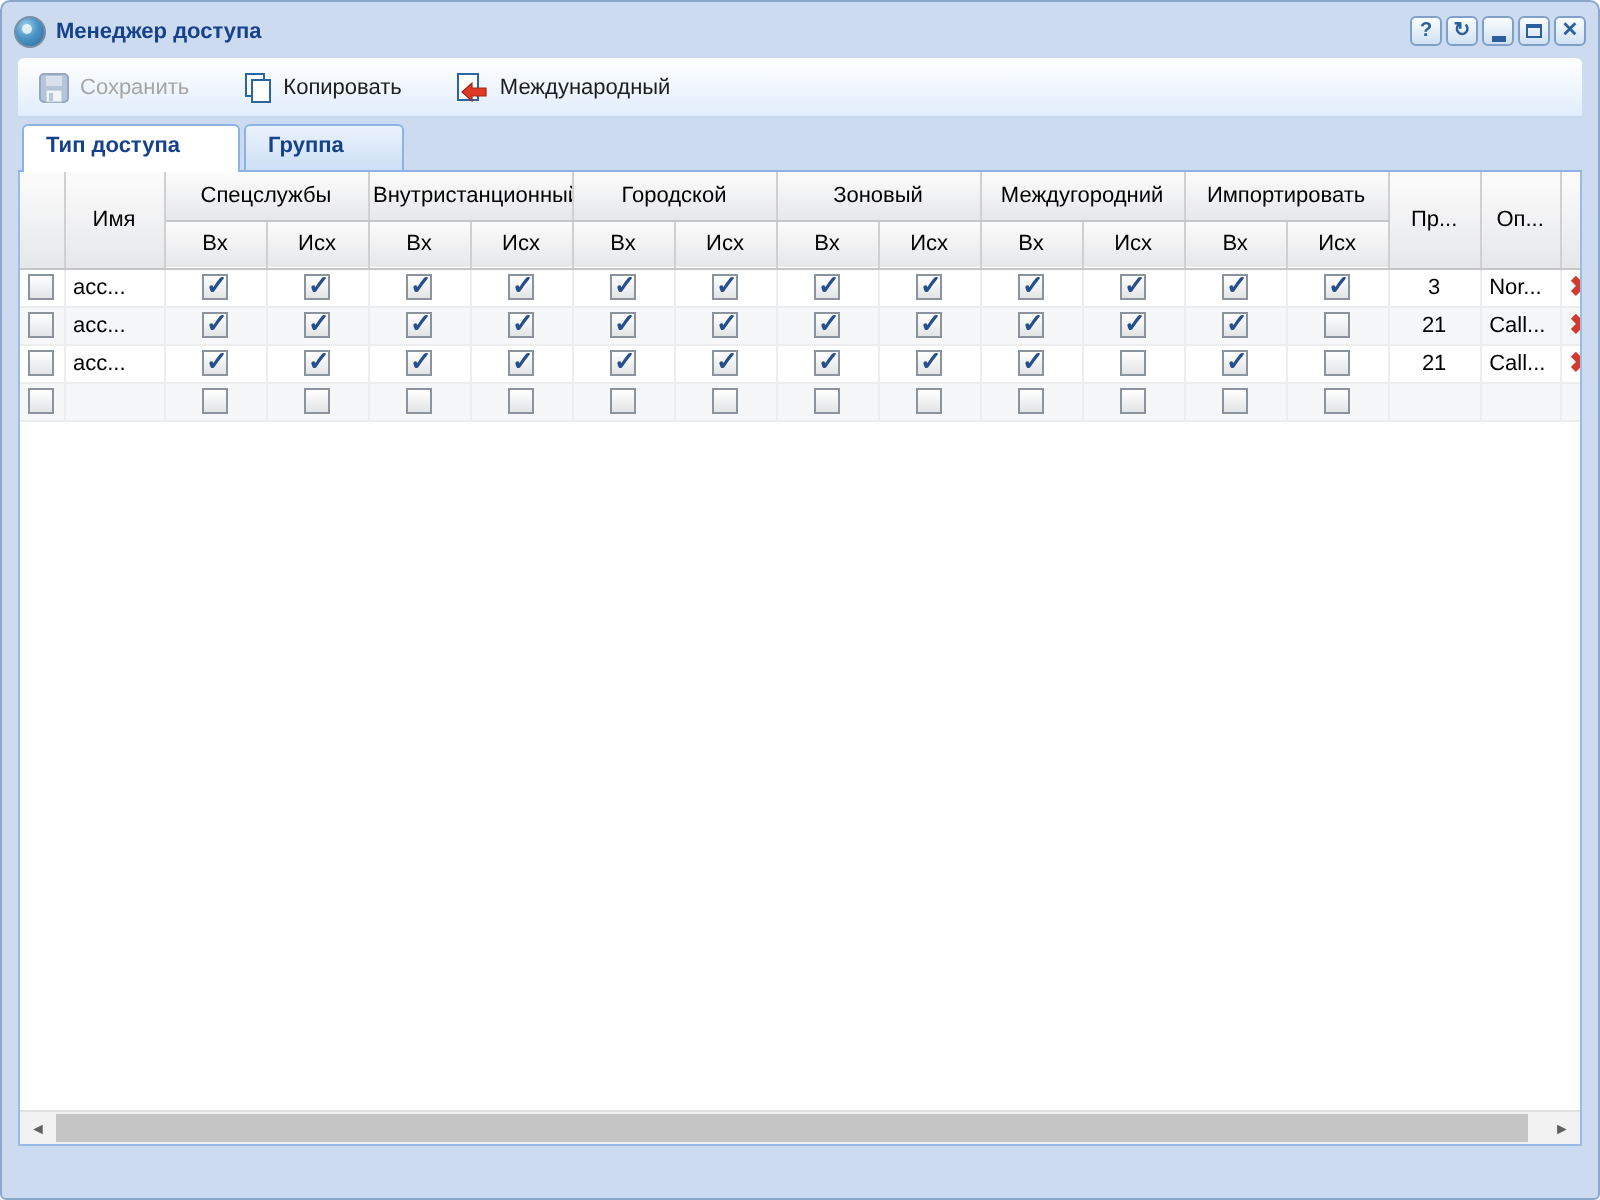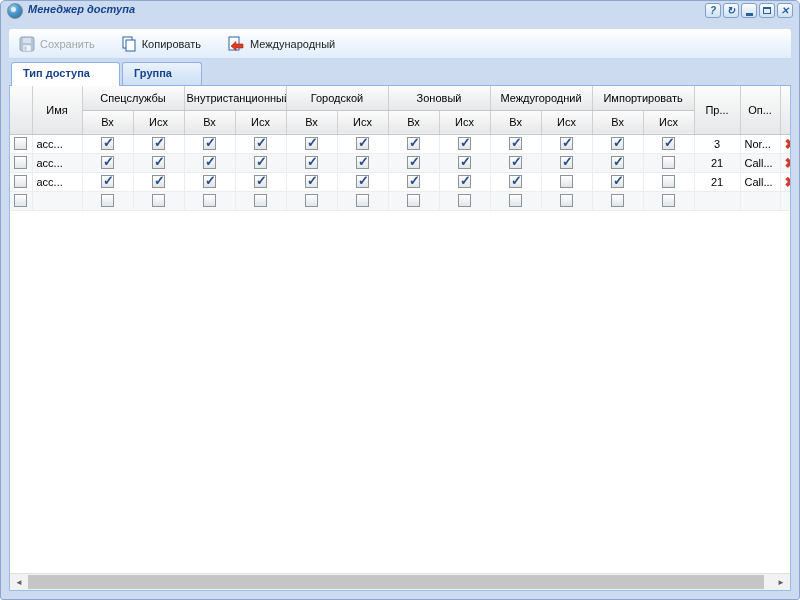--- a/index.html
+++ b/index.html
@@ -2,38 +2,38 @@
 <html><head>
 <meta charset="utf-8">
 <style>
   * { margin:0; padding:0; box-sizing:border-box; }
   html,body { width:800px; height:600px; font-family:"Liberation Sans", sans-serif; background:#fff; }
 
   .window { width:800px; height:600px; background:#ccdbef; border:1px solid #8ba7cc;
             border-radius:5px 5px 3px 3px; overflow:hidden; display:flex; flex-direction:column; }
 
   
-  .titlebar { height:27px; display:flex; padding:2px 6px 0 6px; gap:5px;font-style:italic; }
+  .titlebar { height:27px; display:flex; align-items:center; padding:2px 6px 0 6px; gap:5px; }
   .title-icon { width:16px; height:16px; border-radius:50%;
                 background:radial-gradient(circle at 35% 30%, #9fd1ee 0%, #4b93c6 45%, #2b6aa0 100%);
                 border:1px solid #7b8ea3; position:relative; flex:0 0 auto; }
   .title-icon::after { content:""; position:absolute; left:3px; top:3px; width:5px; height:5px;
                 border-radius:50%; background:rgba(255,255,255,.75); }
   .title-text { font-size:11px; font-weight:bold; color:#15428b; flex:1 1 auto;
                 white-space:nowrap; overflow:hidden; }
   .win-btns { display:flex; gap:2px; }
   .win-btn { width:16px; height:15px; border:1px solid #7fa1c9; border-radius:3px;
              background:linear-gradient(#fbfdff,#cfe1f3); color:#2c5f9e; font-size:10px;
              font-weight:bold; display:flex; align-items:center; justify-content:center;
              line-height:1; cursor:pointer; }
   .glyph-min { width:7px; height:3px; background:#2c5f9e; margin-top:7px; }
   .glyph-max { width:8px; height:7px; border:1px solid #2c5f9e; border-top-width:2px; }
 
   
-  .win-body { flex:1 1 auto; display:flex; flex-direction:column; margin:1px 8px 8px 8px; min-height:0; }
+  .win-body { flex:1 1 auto; display:flex; flex-direction:column; margin:1px 8px 26px 8px; min-height:0; }
 
   .toolbar { height:30px; flex:0 0 auto; background:linear-gradient(#ffffff,#e0edfb);
              border-bottom:1px solid #c7d8ef; border-radius:3px 3px 0 0;
              display:flex; align-items:center; padding:0 4px; gap:14px; }
   .tb-btn { display:flex; align-items:center; gap:5px; padding:2px 5px; font-size:11px;
             color:#1d1d1d; cursor:pointer; border:1px solid transparent; border-radius:3px; }
   .tb-btn.disabled { color:#a6a6a6; cursor:default; }
   .tb-btn svg { display:block; }
 
   

